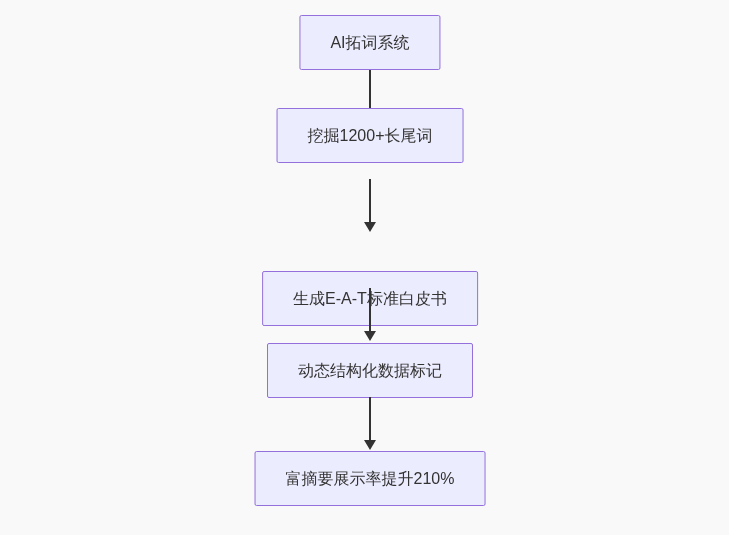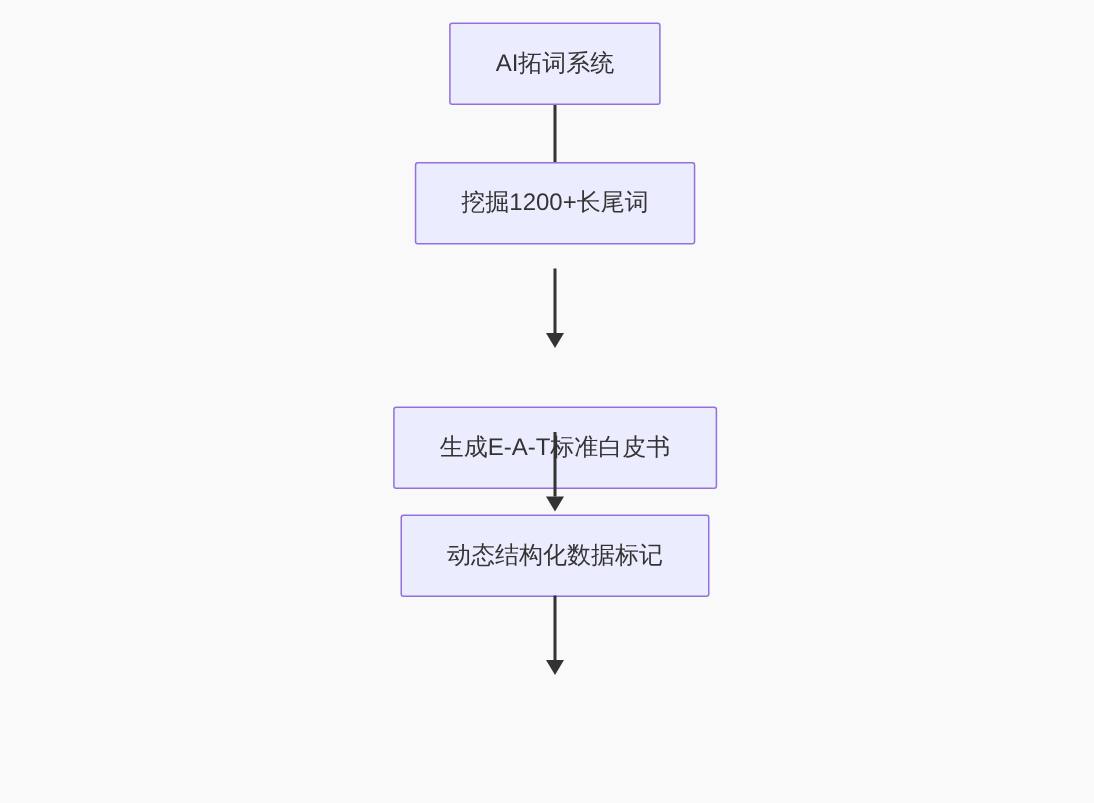--- a/index.html
+++ b/index.html
@@ -106,14 +106,17 @@
 
   <div class="flow-node node-4">
     <span>动态结构化数据标记</span>
   </div>
 
   <div class="flow-edge edge-4">
     <div class="edge-line"></div>
     <div class="edge-arrowhead"></div>
   </div>
 
+  <div class="flow-node node-5">
+    <span>富摘要展示率提升210%</span>
+  </div>
 
 </div>
 
 </body></html>

